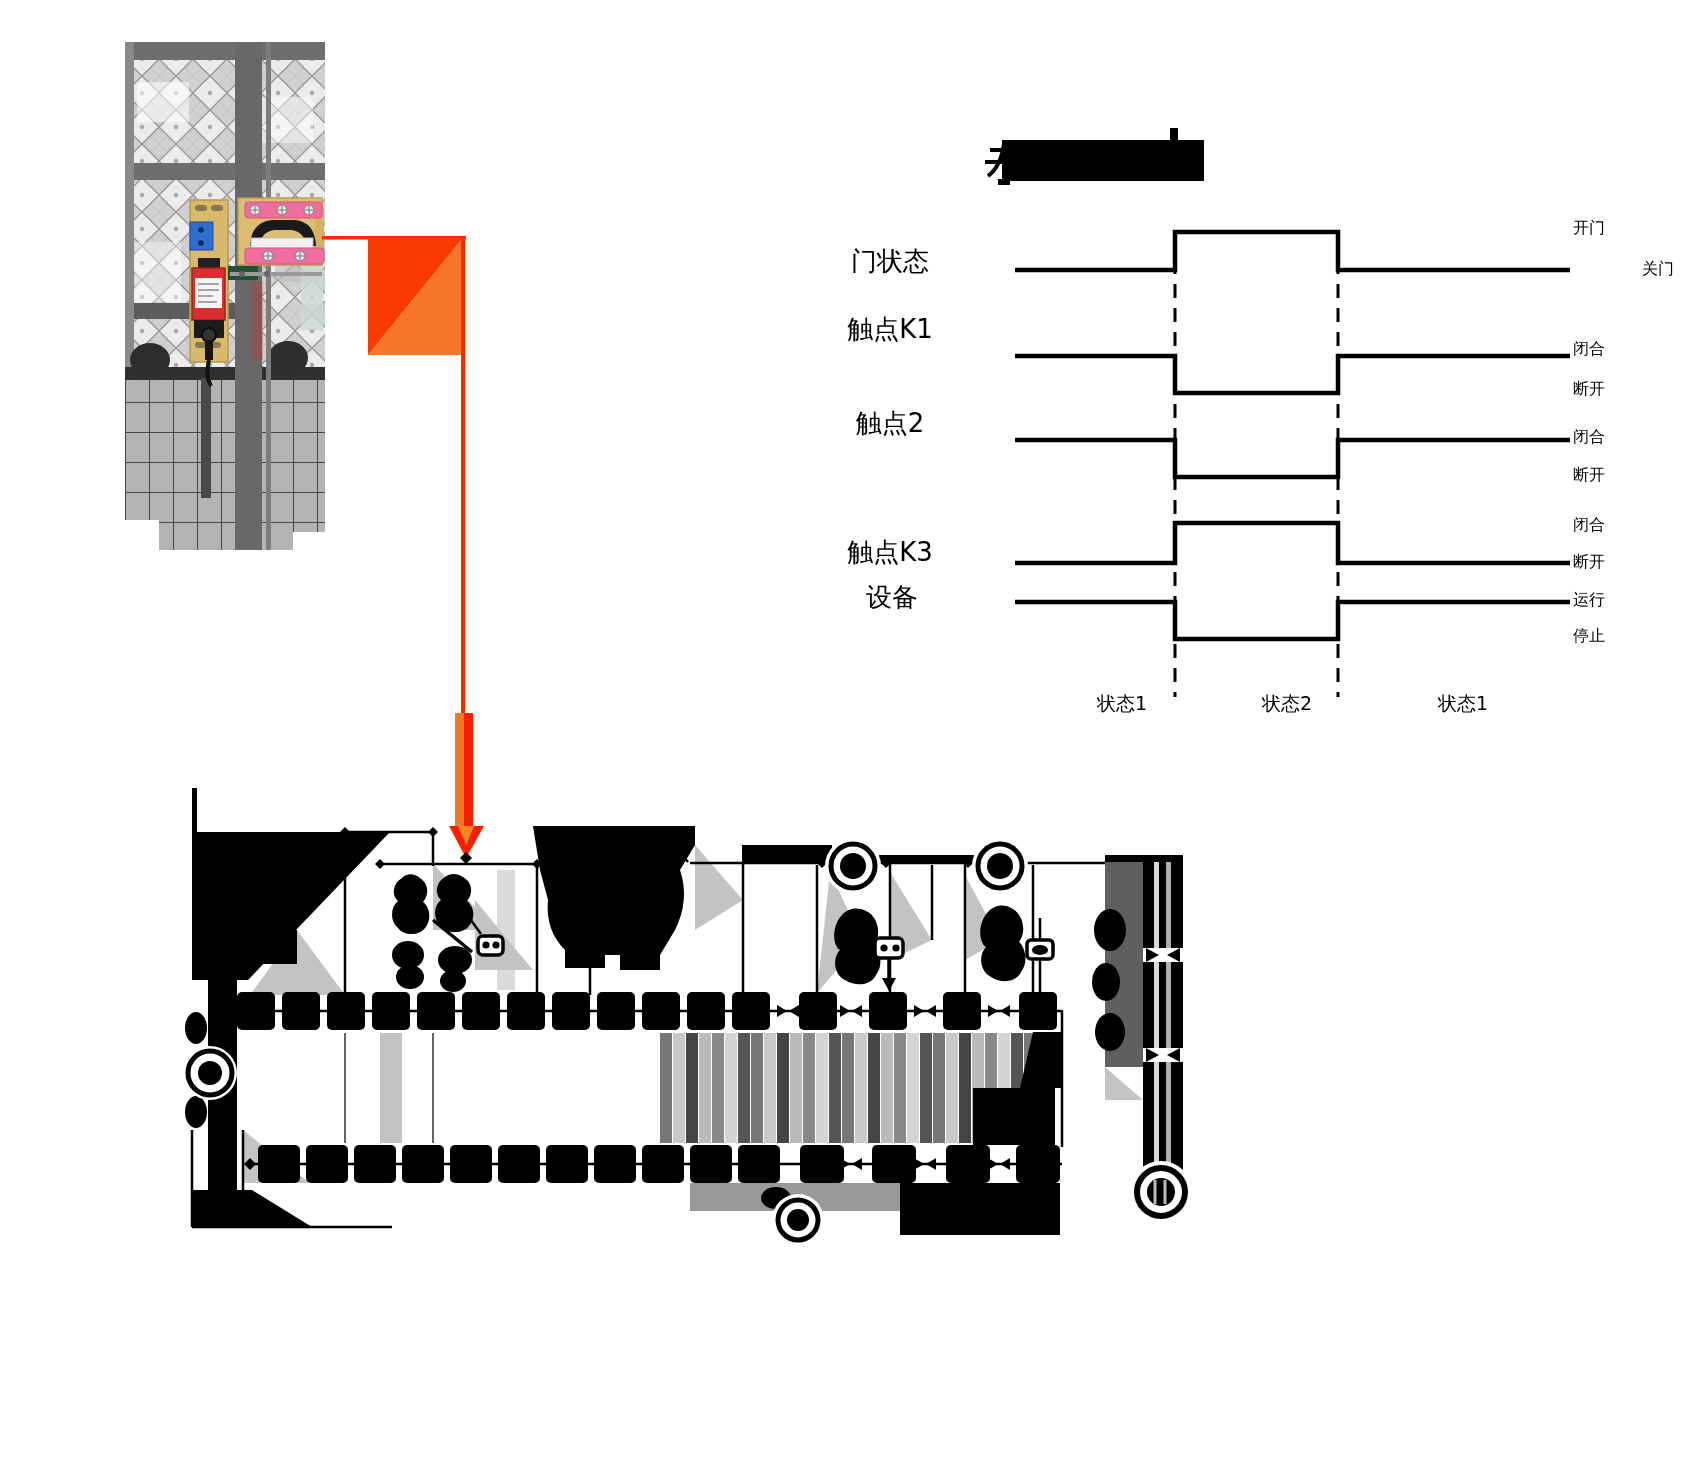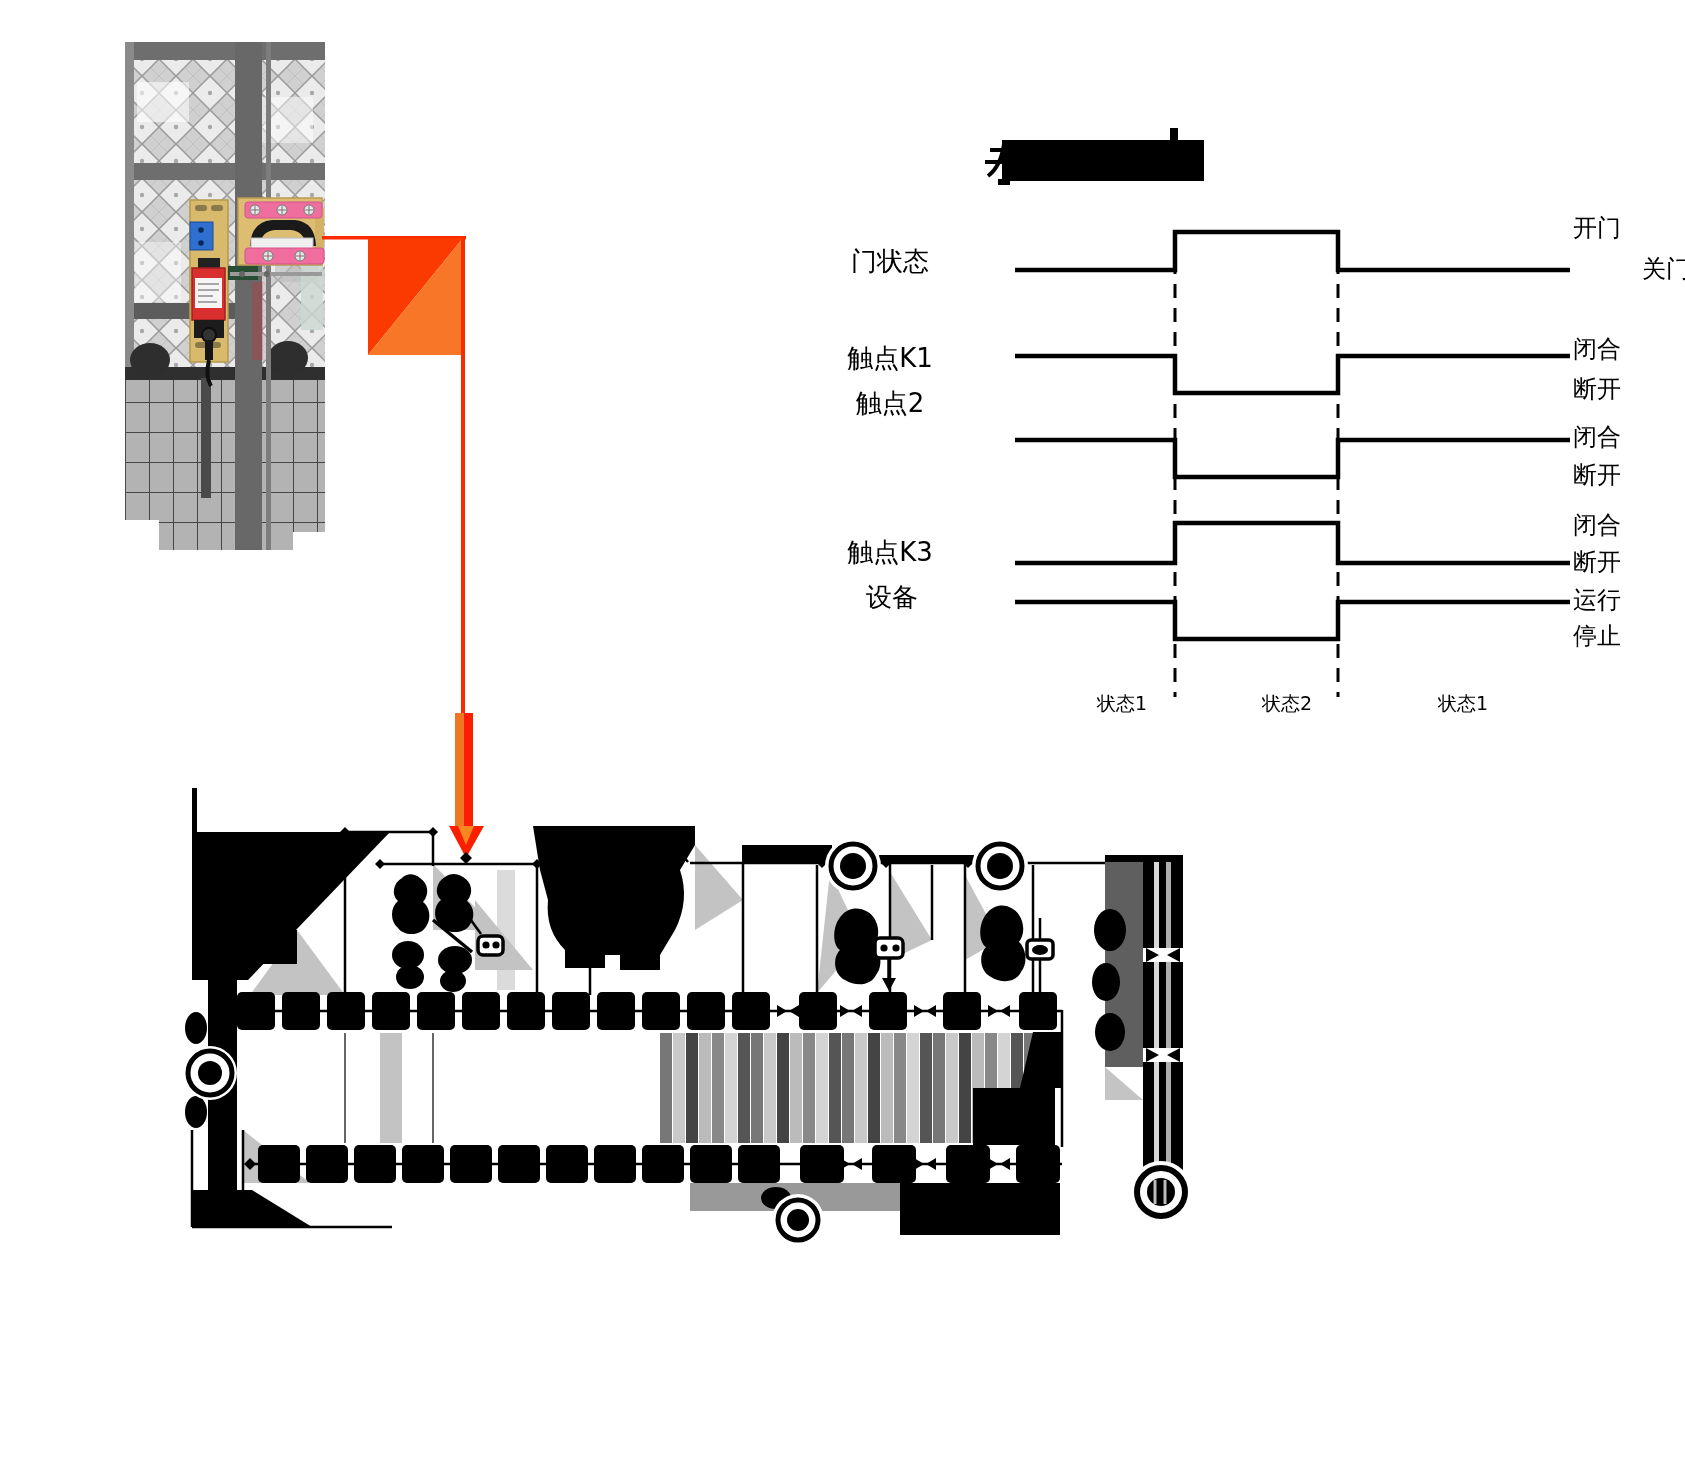--- a/index.html
+++ b/index.html
@@ -1,21 +1,21 @@
 <!DOCTYPE html>
 <html><head>
 <meta charset="utf-8">
 <style>
   html,body{margin:0;padding:0;background:#ffffff;}
   #stage{position:relative;width:1685px;height:1476px;background:#ffffff;overflow:hidden;
          font-family:"DejaVu Sans","Liberation Sans",sans-serif;color:#000;}
   .abs{position:absolute;}
   .lbl{position:absolute;font-weight:500;color:#000;white-space:nowrap;line-height:30px;height:30px;}
   .row-lbl{font-size:26px;width:200px;text-align:center;}
-  .lvl-lbl{font-size:24px;text-align:center;}
+  .lvl-lbl{font-size:16px;text-align:center;}
   .state-lbl{font-size:19px;width:140px;text-align:center;}
   svg{display:block;}
 </style>
 </head>
 <body>
 
 <div id="stage">
 
   <svg class="abs" style="left:125px;top:42px" width="200" height="508" viewBox="0 0 200 508" aria-hidden="true">
     <defs>
@@ -128,22 +128,22 @@
     <g stroke="#000" stroke-width="4.5" fill="none">
       <path d="M1015,270 H1175 V232 H1338 V270 H1570"></path>
       <path d="M1015,356 H1175 V393 H1338 V356 H1570"></path>
       <path d="M1015,440 H1175 V477 H1338 V440 H1570"></path>
       <path d="M1015,563 H1175 V523 H1338 V563 H1570"></path>
       <path d="M1015,602 H1175 V639 H1338 V602 H1570"></path>
     </g>
   </svg>
 
   <div class="lbl row-lbl" style="left:790px;top:246px">门状态</div>
-  <div class="lbl row-lbl" style="left:790px;top:343px">触点K1</div>
-  <div class="lbl row-lbl" style="left:790px;top:388px">触点2</div>
+  <div class="lbl row-lbl" style="left:790px;top:314px">触点K1</div>
+  <div class="lbl row-lbl" style="left:790px;top:408px">触点2</div>
   <div class="lbl row-lbl" style="left:790px;top:537px">触点K3</div>
   <div class="lbl row-lbl" style="left:792px;top:582px">设备</div>
 
   <div class="lbl lvl-lbl" style="left:1573px;top:213px">开门</div>
   <div class="lbl lvl-lbl" style="left:1642px;top:254px">关门</div>
   <div class="lbl lvl-lbl" style="left:1573px;top:334px">闭合</div>
   <div class="lbl lvl-lbl" style="left:1573px;top:374px">断开</div>
   <div class="lbl lvl-lbl" style="left:1573px;top:422px">闭合</div>
   <div class="lbl lvl-lbl" style="left:1573px;top:460px">断开</div>
   <div class="lbl lvl-lbl" style="left:1573px;top:510px">闭合</div>

